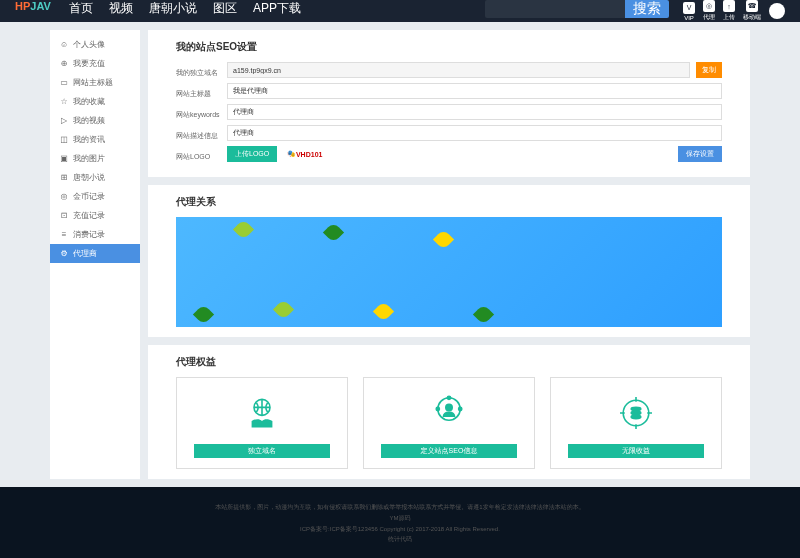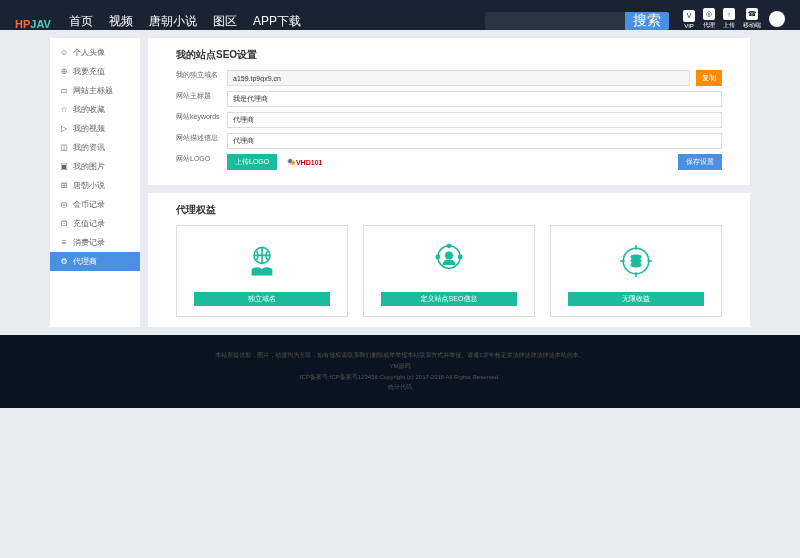--- a/index.html
+++ b/index.html
@@ -1,36 +1,36 @@
 <!DOCTYPE html>
 <html><head>
 <meta charset="utf-8">
 <style>
 *{margin:0;padding:0;box-sizing:border-box;font-family:Arial,"Microsoft YaHei",sans-serif}
 body{background:#e8ecf0;font-size:9px}
-.topbar{background:#1a2332;height:30px;display:flex;align-items:flex-end;padding:0 15px;gap:4px}
+.topbar{background:#1a2332;height:22px;display:flex;align-items:flex-start;padding:0 15px;gap:4px}
 .logo{color:#ff6b35;font-weight:bold;font-size:11px;margin-right:8px}
 .logo .j{color:#4ecdc4}
 .nav-link{color:#fff;font-size:12px;padding:0 6px;cursor:pointer}
 .search-wrap{display:flex;margin-left:auto}
 .search-input{background:#2a3442;border:none;color:#fff;height:18px;width:140px;padding:0 6px;font-size:8px;border-radius:2px 0 0 2px}
 .search-btn{background:#4a90e2;color:#fff;border:none;height:18px;padding:0 8px;font-size:14px;cursor:pointer;border-radius:0 2px 2px 0}
 .top-icons{display:flex;gap:8px;margin-left:10px;align-items:center}
 .top-icon{display:flex;flex-direction:column;align-items:center;color:#fff;font-size:6px;cursor:pointer}
 .top-icon-box{width:12px;height:12px;background:#fff;border-radius:2px;margin-bottom:1px;display:flex;align-items:center;justify-content:center;color:#1a2332;font-size:7px}
 .avatar{width:16px;height:16px;border-radius:50%;background:#fff}
 .container{display:flex;max-width:700px;margin:0 auto;padding:8px 0;gap:8px}
 .sidebar{width:90px;background:#fff;padding:5px 0}
 .side-item{display:flex;align-items:center;padding:4px 10px;font-size:8px;color:#666;cursor:pointer;gap:5px}
 .side-item.active{background:#4a90e2;color:#fff}
 .side-icon{width:8px;height:8px;display:inline-flex;align-items:center;justify-content:center;font-size:8px}
 .main{flex:1;display:flex;flex-direction:column;gap:8px}
 .panel{background:#fff;padding:10px 28px}
 .panel-title{font-size:10px;color:#333;margin-bottom:8px;font-weight:bold}
-.form-row{display:flex;align-items:flex-start;margin-bottom:5px;gap:6px}
+.form-row{display:flex;align-items:flex-end;margin-bottom:5px;gap:6px}
 .form-label{width:45px;font-size:7px;color:#666;text-align:left}
 .form-input{flex:1;border:1px solid #ddd;height:16px;padding:0 5px;font-size:7px;color:#333}
 .form-input.readonly{background:#f5f5f5}
 .copy-btn{background:#ff8c00;color:#fff;border:none;height:16px;padding:0 6px;font-size:7px;cursor:pointer}
 .upload-btn{background:#1bbc9b;color:#fff;border:none;height:16px;padding:0 8px;font-size:7px;cursor:pointer}
 .logo-badge{height:16px;display:inline-flex;align-items:center;margin-left:4px;font-size:7px}
 .save-btn{background:#4a90e2;color:#fff;border:none;height:16px;padding:0 8px;font-size:7px;cursor:pointer;margin-left:auto}
 .banner{height:110px;background:linear-gradient(135deg,#4db8ff 0%,#2e9fff 100%);position:relative;overflow:hidden}
 .leaf{position:absolute;width:15px;height:15px;background:#9acd32;border-radius:50% 0;transform:rotate(45deg)}
 .benefits{display:flex;gap:15px;margin-top:8px}
@@ -148,20 +148,32 @@
         <input class="form-input" value="代理商" style="">
       </div>
       <div class="form-row">
         <span class="form-label">网站LOGO</span>
         <button class="upload-btn">上传LOGO</button>
         <span class="logo-badge">🎭 <b style="color:#c00">VHD101</b></span>
         <button class="save-btn">保存设置</button>
       </div>
     </div>
 
+    <div class="panel">
+      <div class="panel-title">代理关系</div>
+      <div class="banner">
+        <div class="leaf" style="top:5px;left:60px"></div>
+        <div class="leaf" style="top:8px;left:150px;background:#228b22"></div>
+        <div class="leaf" style="top:15px;left:260px;background:#ffd700"></div>
+        <div class="leaf" style="bottom:5px;left:20px;background:#228b22"></div>
+        <div class="leaf" style="bottom:10px;left:100px"></div>
+        <div class="leaf" style="bottom:8px;left:200px;background:#ffd700"></div>
+        <div class="leaf" style="bottom:5px;left:300px;background:#228b22"></div>
+      </div>
+    </div>
 
     <div class="panel">
       <div class="panel-title">代理权益</div>
       <div class="benefits">
         <div class="benefit-card">
           <div class="benefit-icon">
             <svg viewBox="0 0 50 50">
                 <circle cx="25" cy="18" r="10"></circle>
                 <path d="M15 18h20M25 8v20M18 12c3 5 3 7 0 12M32 12c-3 5-3 7 0 12"></path>
                 <path d="M12 35c5-3 10-3 13 0 3-3 8-3 13 0v8H12z" fill="#1bbc9b" stroke="none"></path>

